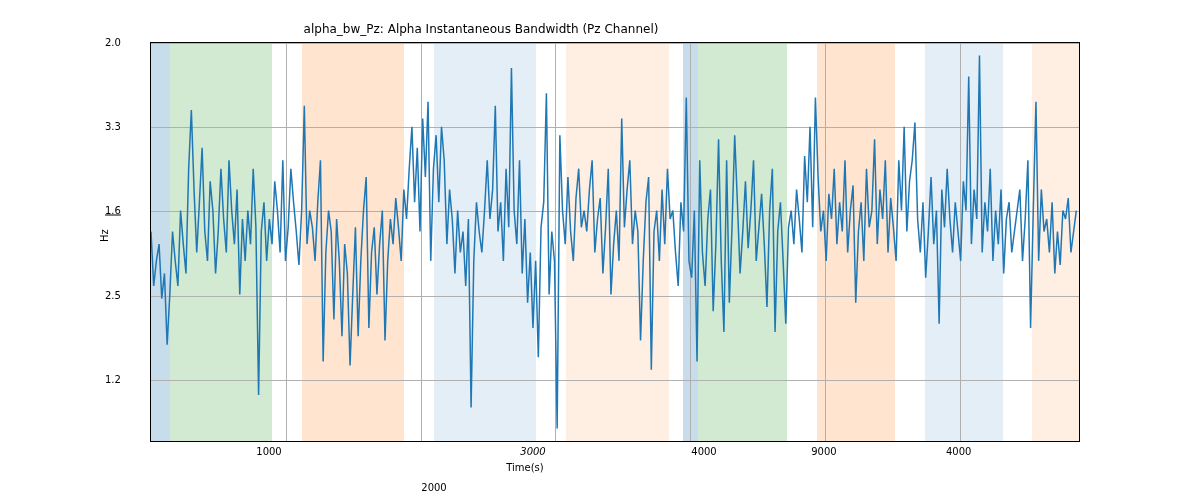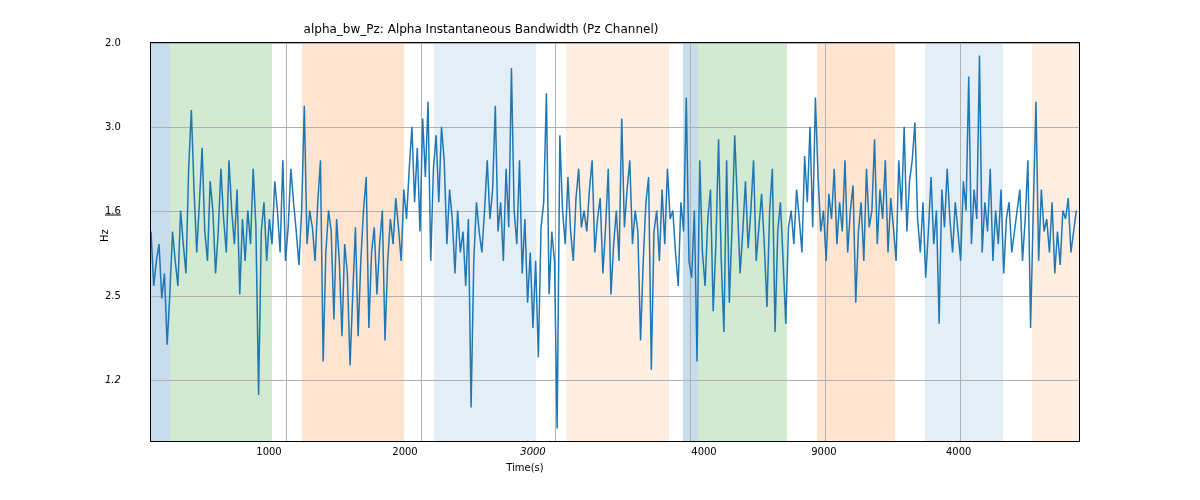--- a/index.html
+++ b/index.html
@@ -130,26 +130,26 @@
     <svg class="plotline" id="line-svg" preserveAspectRatio="none" viewBox="0 0 930 400">
         <path d="M0.00 189.47 L2.70 244.21 L5.39 218.95 L8.09 202.11 L10.78 256.84 L13.48 231.58 L16.17 303.16 L18.87 252.63 L21.57 189.47 L24.26 218.95 L26.96 244.21 L29.65 168.42 L32.35 202.11 L35.04 231.58 L37.74 126.32 L40.43 67.37 L43.13 147.37 L45.83 210.53 L48.52 160.00 L51.22 105.26 L53.91 189.47 L56.61 218.95 L59.30 138.95 L62.00 168.42 L64.70 231.58 L67.39 189.47 L70.09 126.32 L72.78 176.84 L75.48 210.53 L78.17 117.89 L80.87 168.42 L83.57 202.11 L86.26 147.37 L88.96 252.63 L91.65 176.84 L94.35 218.95 L97.04 168.42 L99.74 202.11 L102.43 126.32 L105.13 185.26 L107.83 353.68 L110.52 189.47 L113.22 160.00 L115.91 218.95 L118.61 176.84 L121.30 202.11 L124.00 138.95 L126.70 168.42 L129.39 210.53 L132.09 117.89 L134.78 218.95 L137.48 185.26 L140.17 126.32 L142.87 160.00 L145.57 189.47 L148.26 223.16 L150.96 168.42 L153.65 63.16 L156.35 202.11 L159.04 168.42 L161.74 185.26 L164.43 218.95 L167.13 160.00 L169.83 117.89 L172.52 320.00 L175.22 210.53 L177.91 168.42 L180.61 189.47 L183.30 277.89 L186.00 176.84 L188.70 218.95 L191.39 294.74 L194.09 202.11 L196.78 231.58 L199.48 324.21 L202.17 252.63 L204.87 185.26 L207.57 294.74 L210.26 218.95 L212.96 168.42 L215.65 134.74 L218.35 286.32 L221.04 210.53 L223.74 185.26 L226.43 252.63 L229.13 202.11 L231.83 168.42 L234.52 298.95 L237.22 218.95 L239.91 176.84 L242.61 202.11 L245.30 155.79 L248.00 185.26 L250.70 218.95 L253.39 147.37 L256.09 176.84 L258.78 126.32 L261.48 84.21 L264.17 160.00 L266.87 105.26 L269.57 189.47 L272.26 75.79 L274.96 134.74 L277.65 58.95 L280.35 218.95 L283.04 126.32 L285.74 92.63 L288.43 160.00 L291.13 84.21 L293.83 117.89 L296.52 202.11 L299.22 147.37 L301.91 176.84 L304.61 231.58 L307.30 168.42 L310.00 210.53 L312.70 189.47 L315.39 244.21 L318.09 176.84 L320.78 366.32 L323.48 218.95 L326.17 160.00 L328.87 189.47 L331.57 210.53 L334.26 168.42 L336.96 117.89 L339.65 176.84 L342.35 147.37 L345.04 63.16 L347.74 189.47 L350.43 160.00 L353.13 218.95 L355.83 126.32 L358.52 185.26 L361.22 25.26 L363.91 168.42 L366.61 202.11 L369.30 117.89 L372.00 231.58 L374.70 176.84 L377.39 261.05 L380.09 210.53 L382.78 286.32 L385.48 218.95 L388.17 315.79 L390.87 185.26 L393.57 160.00 L396.26 50.53 L398.96 252.63 L401.65 189.47 L404.35 218.95 L407.04 387.37 L409.74 92.63 L412.43 168.42 L415.13 202.11 L417.83 134.74 L420.52 189.47 L423.22 218.95 L425.91 155.79 L428.61 126.32 L431.30 185.26 L434.00 168.42 L436.70 189.47 L439.39 147.37 L442.09 117.89 L444.78 210.53 L447.48 176.84 L450.17 155.79 L452.87 231.58 L455.57 185.26 L458.26 126.32 L460.96 252.63 L463.65 202.11 L466.35 168.42 L469.04 218.95 L471.74 75.79 L474.43 185.26 L477.13 147.37 L479.83 117.89 L482.52 202.11 L485.22 168.42 L487.91 189.47 L490.61 298.95 L493.30 218.95 L496.00 160.00 L498.70 134.74 L501.39 328.42 L504.09 189.47 L506.78 168.42 L509.48 218.95 L512.17 147.37 L514.87 202.11 L517.57 126.32 L520.26 176.84 L522.96 168.42 L525.65 210.53 L528.35 244.21 L531.04 160.00 L533.74 189.47 L536.43 54.74 L539.13 218.95 L541.83 235.79 L544.52 168.42 L547.22 320.00 L549.91 117.89 L552.61 210.53 L555.30 244.21 L558.00 176.84 L560.70 147.37 L563.39 269.47 L566.09 202.11 L568.78 96.84 L571.48 218.95 L574.17 290.53 L576.87 117.89 L579.57 261.05 L582.26 185.26 L584.96 92.63 L587.65 160.00 L590.35 231.58 L593.04 189.47 L595.74 138.95 L598.43 206.32 L601.13 168.42 L603.83 117.89 L606.52 218.95 L609.22 185.26 L611.91 151.58 L614.61 202.11 L617.30 265.26 L620.00 168.42 L622.70 126.32 L625.39 290.53 L628.09 189.47 L630.78 160.00 L633.48 218.95 L636.17 282.11 L638.87 185.26 L641.57 168.42 L644.26 202.11 L646.96 147.37 L649.65 176.84 L652.35 210.53 L655.04 113.68 L657.74 160.00 L660.43 84.21 L663.13 185.26 L665.83 54.74 L668.52 134.74 L671.22 189.47 L673.91 168.42 L676.61 218.95 L679.30 151.58 L682.00 176.84 L684.70 126.32 L687.39 202.11 L690.09 160.00 L692.78 189.47 L695.48 117.89 L698.17 210.53 L700.87 168.42 L703.57 143.16 L706.26 261.05 L708.96 189.47 L711.65 160.00 L714.35 218.95 L717.04 126.32 L719.74 185.26 L722.43 168.42 L725.13 96.84 L727.83 202.11 L730.52 147.37 L733.22 176.84 L735.91 117.89 L738.61 210.53 L741.30 155.79 L744.00 185.26 L746.70 218.95 L749.39 117.89 L752.09 168.42 L754.78 84.21 L757.48 189.47 L760.17 138.95 L762.87 117.89 L765.57 80.00 L768.26 176.84 L770.96 210.53 L773.65 160.00 L776.35 235.79 L779.04 189.47 L781.74 134.74 L784.43 202.11 L787.13 168.42 L789.83 282.11 L792.52 147.37 L795.22 185.26 L797.91 126.32 L800.61 176.84 L803.30 210.53 L806.00 160.00 L808.70 189.47 L811.39 218.95 L814.09 138.95 L816.78 168.42 L819.48 33.68 L822.17 202.11 L824.87 147.37 L827.57 176.84 L830.26 12.63 L832.96 210.53 L835.65 160.00 L838.35 189.47 L841.04 126.32 L843.74 218.95 L846.43 168.42 L849.13 202.11 L851.83 147.37 L854.52 231.58 L857.22 176.84 L859.91 160.00 L862.61 210.53 L865.30 189.47 L868.00 168.42 L870.70 147.37 L873.39 218.95 L876.09 176.84 L878.78 117.89 L881.48 286.32 L884.17 168.42 L886.87 58.95 L889.57 218.95 L892.26 147.37 L894.96 189.47 L897.65 176.84 L900.35 210.53 L903.04 160.00 L905.74 231.58 L908.43 189.47 L911.13 223.16 L913.83 168.42 L916.52 176.84 L919.22 155.79 L921.91 210.53 L924.61 189.47 L927.30 168.42 L930.00 NaN " fill="none" stroke="#1f77b4" stroke-width="1.5"></path>
       </svg>
   </div>
 
   <div class="ylabel">Hz</div>
   <div class="xlabel">Time(s)</div>
 
   <div id="xtick-layer">
       <div class="xtick-label" style="left: 269px;">1000</div>
-      <div class="xtick-label" style="left: 405px;">2000</div>
+      <div class="xtick-label" style="left: 434px; margin-top: 36px;">2000</div>
       <div class="xtick-label" style="left: 533px; font-style: italic;">3000</div>
       <div class="xtick-label" style="left: 704px;">4000</div>
       <div class="xtick-label" style="left: 823.913px;">9000</div>
       <div class="xtick-label" style="left: 958.696px;">4000</div>
     </div>
   <div id="ytick-layer">
-      <div class="ytick-label" style="top: 378.842px; font-style: italic;">1.2</div>
+      <div class="ytick-label" style="top: 378.842px;">1.2</div>
       <div class="ytick-label" style="top: 294.632px;">2.5</div>
       <div class="ytick-label" style="top: 210.421px; text-decoration: underline;">1.6</div>
-      <div class="ytick-label" style="top: 126.211px;">3.0</div>
+      <div class="ytick-label" style="top: 126.211px;">3.3</div>
       <div class="ytick-label" style="top: 42px;">2.0</div>
     </div>
 </div>
 
 </body></html>

